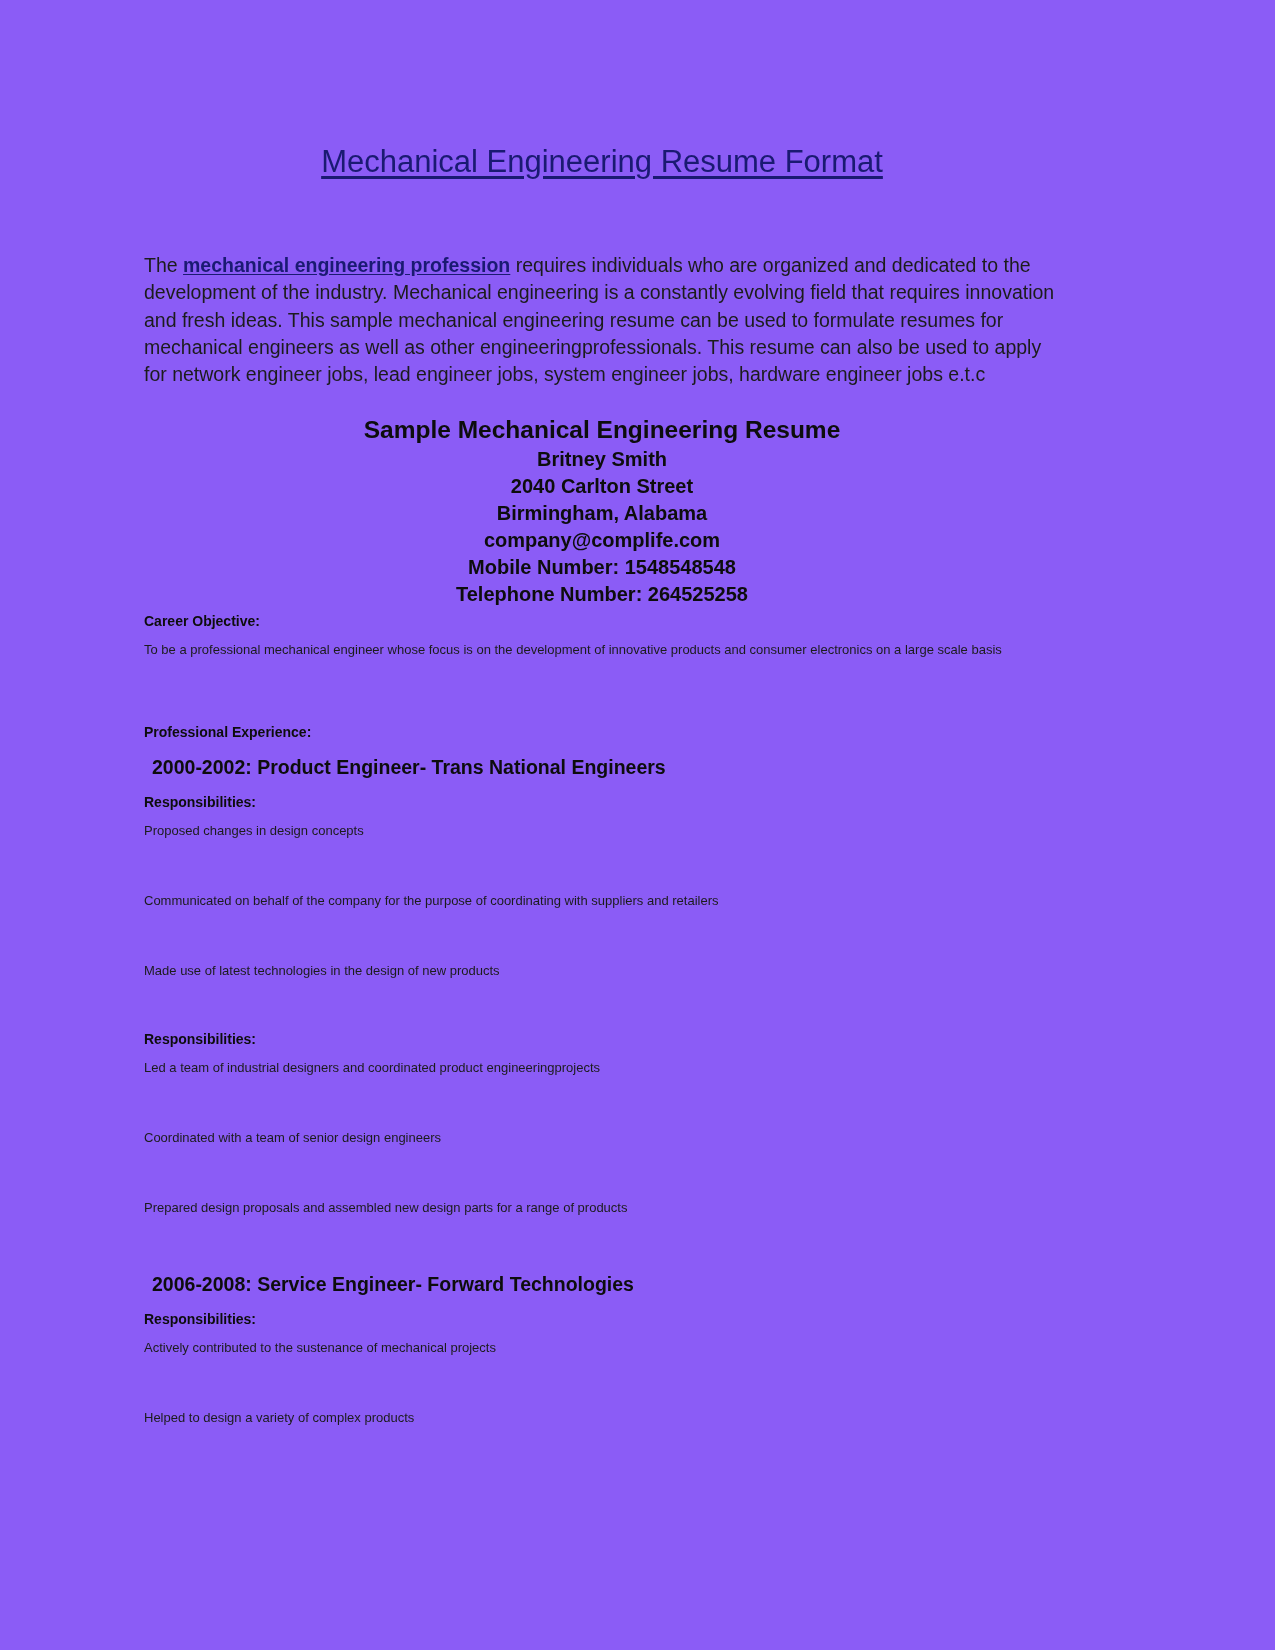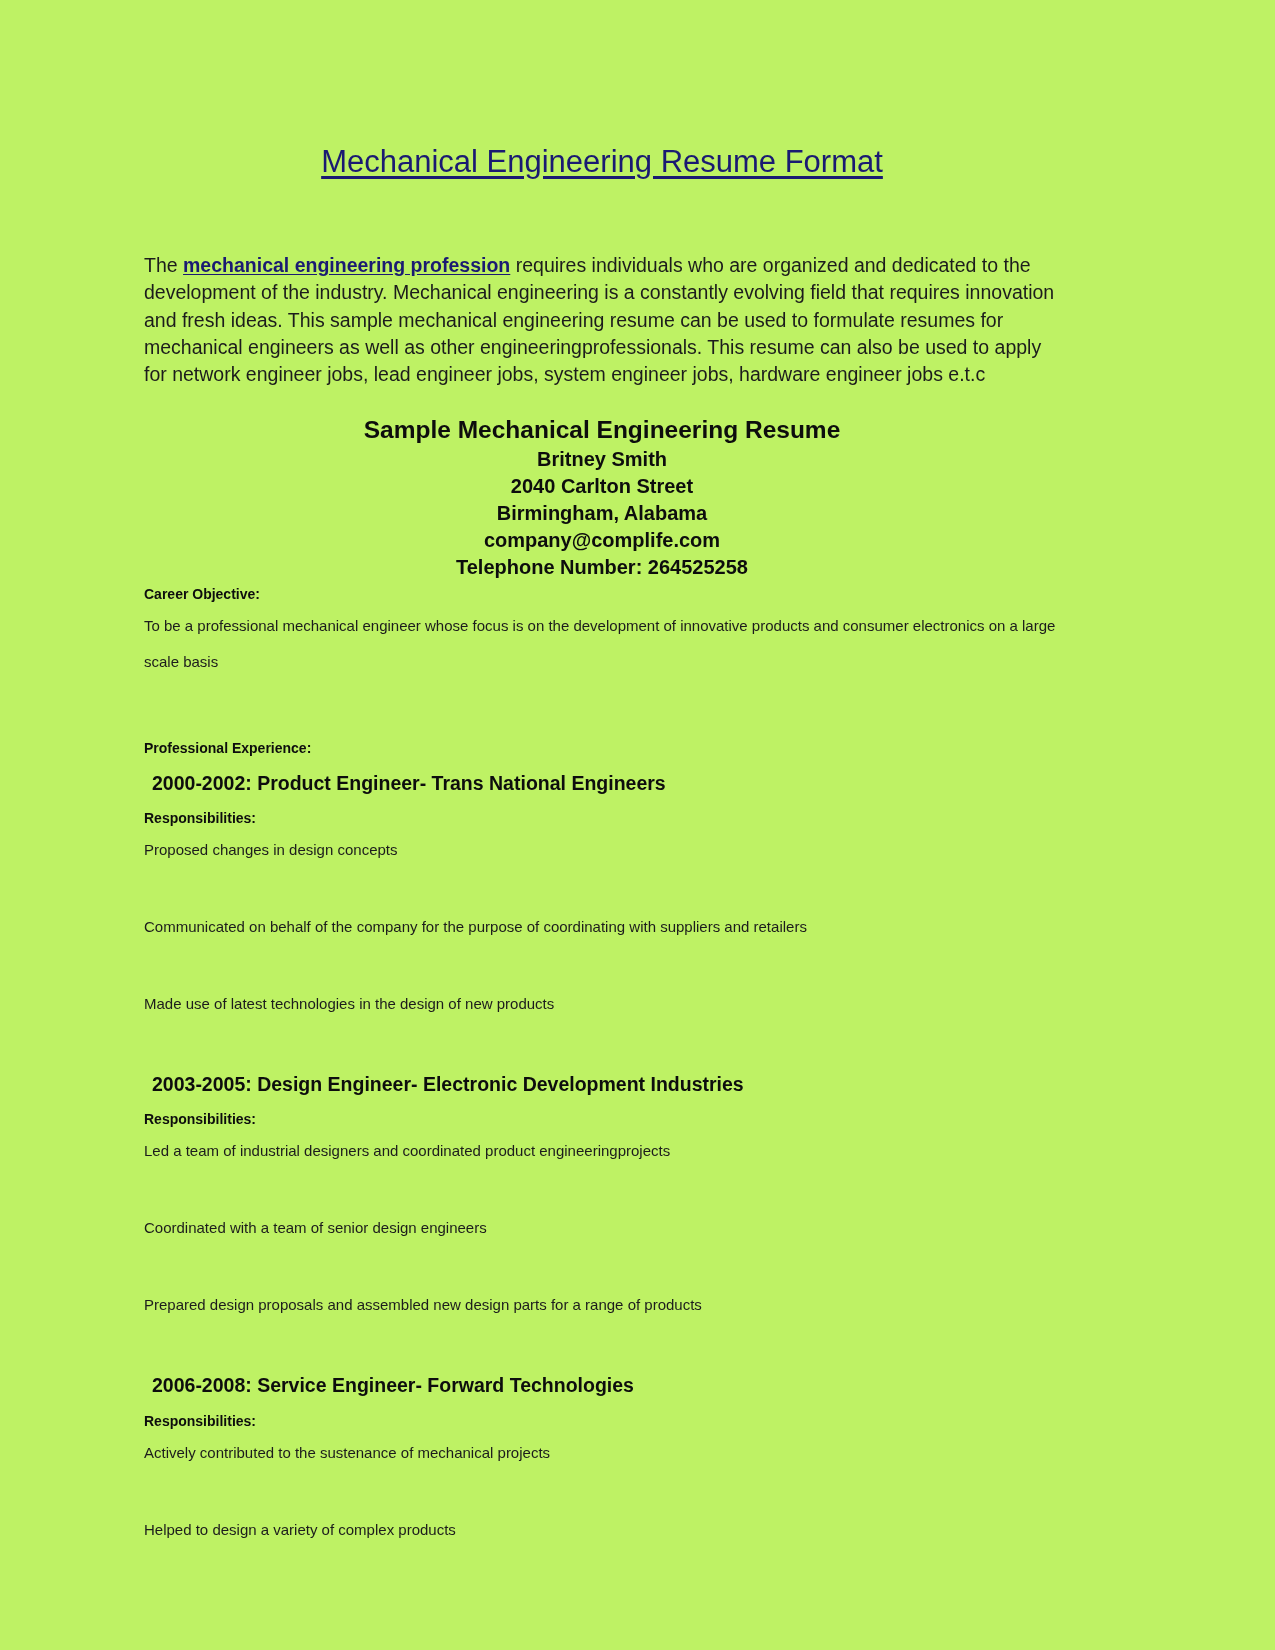--- a/index.html
+++ b/index.html
@@ -5,21 +5,21 @@
 <style>
   html, body {
     margin: 0;
     padding: 0;
     background: #ffffff;
   }
   .page {
     position: relative;
     width: 1275px;
     height: 1650px;
-    background: #bef264;
+    background: #8b5cf6;
     font-family: "Liberation Sans", "DejaVu Sans", sans-serif;
     color: #000000;
     overflow: hidden;
     box-sizing: border-box;
   }
   .content {
     position: absolute;
     left: 144px;
     top: 0;
     width: 916px;
@@ -82,22 +82,22 @@
   
   .sec-head {
     font-weight: bold;
     font-size: 14px;
     line-height: 27px;
     color: #0d0d0d;
     margin: 0;
   }
 
   .body-line {
-    font-size: 15px;
-    line-height: 36px;
+    font-size: 13px;
+    line-height: 29px;
     color: #1c1c1c;
     margin: 0;
   }
   .gap-md { height: 41px; }
   .gap-lg { height: 55px; }
 
   .job-title {
     font-weight: bold;
     font-size: 19.5px;
     line-height: 27.3px;
@@ -114,41 +114,41 @@
     <h1 class="doc-title"><span class="title-link">Mechanical Engineering Resume Format</span></h1>
 
     <p class="intro"><span>The </span><span class="inline-link">mechanical engineering profession</span><span> requires individuals who are organized and dedicated to the development of the industry. Mechanical engineering is a constantly evolving field that requires innovation and fresh ideas. This sample mechanical engineering resume can be used to formulate resumes for mechanical engineers as well as other engineeringprofessionals. This resume can also be used to apply for network engineer jobs, lead engineer jobs, system engineer jobs, hardware engineer jobs e.t.c</span></p>
 
     <div class="resume-head">
       <div class="head-line main">Sample Mechanical Engineering Resume</div>
       <div class="head-line">Britney Smith</div>
       <div class="head-line">2040 Carlton Street</div>
       <div class="head-line">Birmingham, Alabama</div>
       <div class="head-line">company@complife.com</div>
+      <div class="head-line">Mobile Number: 1548548548</div>
       <div class="head-line">Telephone Number: 264525258</div>
     </div>
 
     <div class="sec-head">Career Objective:</div>
     <div class="body-line">To be a professional mechanical engineer whose focus is on the development of innovative products and consumer electronics on a large scale basis</div>
 
     <div class="gap-lg"></div>
 
     <div class="sec-head">Professional Experience:</div>
 
     <div class="job-title">2000-2002: Product Engineer- Trans National Engineers</div>
     <div class="sec-head">Responsibilities:</div>
     <div class="body-line">Proposed changes in design concepts</div>
     <div class="gap-md"></div>
     <div class="body-line">Communicated on behalf of the company for the purpose of coordinating with suppliers and retailers</div>
     <div class="gap-md"></div>
     <div class="body-line">Made use of latest technologies in the design of new products</div>
 
     <div class="gap-md"></div>
 
-    <div class="job-title">2003-2005: Design Engineer- Electronic Development Industries</div>
     <div class="sec-head">Responsibilities:</div>
     <div class="body-line">Led a team of industrial designers and coordinated product engineeringprojects</div>
     <div class="gap-md"></div>
     <div class="body-line">Coordinated with a team of senior design engineers</div>
     <div class="gap-md"></div>
     <div class="body-line">Prepared design proposals and assembled new design parts for a range of products</div>
 
     <div class="gap-md"></div>
 
     <div class="job-title">2006-2008: Service Engineer- Forward Technologies</div>

